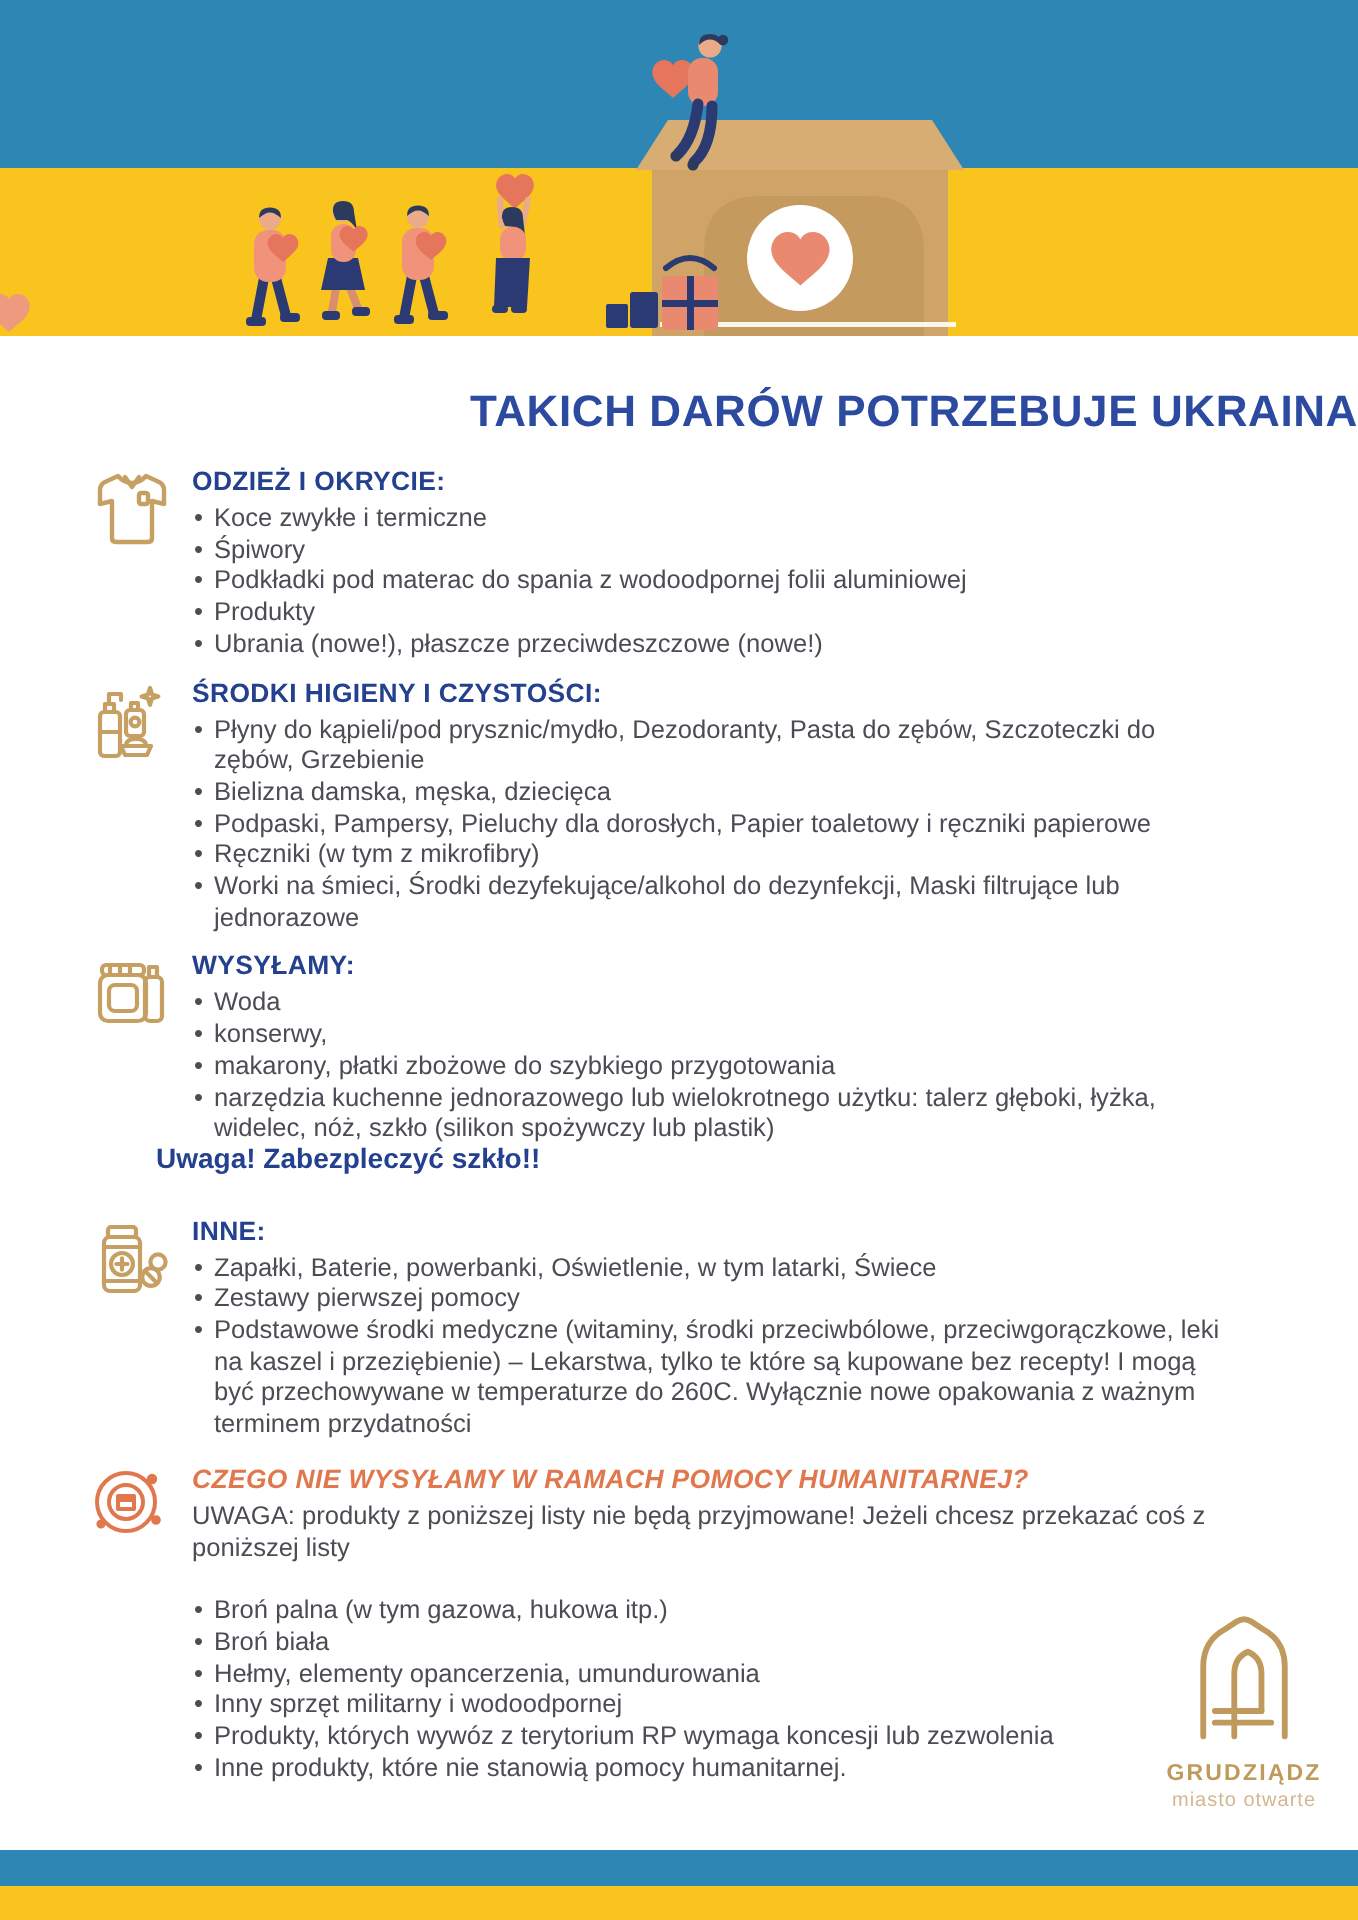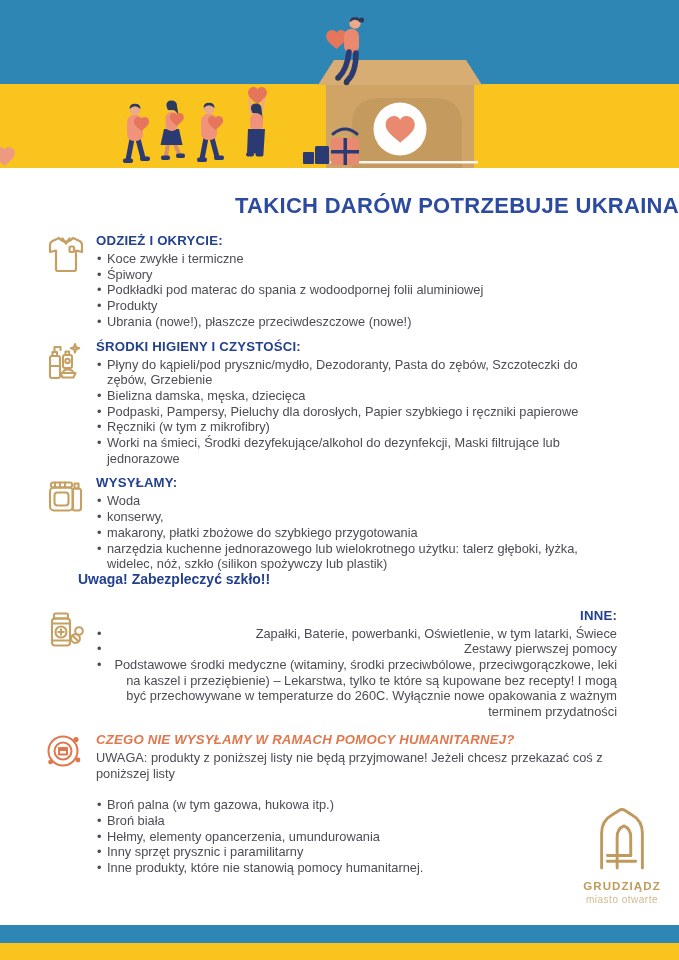--- a/index.html
+++ b/index.html
@@ -163,21 +163,21 @@
           <path d="M31 5 L32 8.2 L35.2 9.2 L32 10.2 L31 13.4 L30 10.2 L26.8 9.2 L30 8.2 Z"></path>
           <path d="M19 34 Q19 30.5 24 30.5 Q29 30.5 29 34 Z"></path>
           <path d="M16.5 34 L31.5 34 L29.5 38.5 L18.5 38.5 Z"></path>
         </svg>
       </div>
       <div class="sec-body">
         <h3 class="sec-header">ŚRODKI HIGIENY I CZYSTOŚCI:</h3>
         <ul class="items">
           <li>Płyny do kąpieli/pod prysznic/mydło, Dezodoranty, Pasta do zębów, Szczoteczki do zębów, Grzebienie</li>
           <li>Bielizna damska, męska, dziecięca</li>
-          <li>Podpaski, Pampersy, Pieluchy dla dorosłych, Papier szybkiego i ręczniki papierowe</li>
+          <li>Podpaski, Pampersy, Pieluchy dla dorosłych, Papier toaletowy i ręczniki papierowe</li>
           <li>Ręczniki (w tym z mikrofibry)</li>
           <li>Worki na śmieci, Środki dezyfekujące/alkohol do dezynfekcji, Maski filtrujące lub jednorazowe</li>
         </ul>
       </div>
     </div>
 
     <div class="section">
       <div class="icon-col">
         <svg width="44" height="44" viewBox="0 0 44 44" fill="none" stroke="#c6a063" stroke-width="2.1" stroke-linejoin="round" stroke-linecap="round">
           <rect x="30.5" y="8.5" width="4" height="5"></rect>
@@ -193,21 +193,21 @@
         <ul class="items">
           <li>Woda</li>
           <li>konserwy,</li>
           <li>makarony, płatki zbożowe do szybkiego przygotowania</li>
           <li>narzędzia kuchenne jednorazowego lub wielokrotnego użytku: talerz głęboki, łyżka, widelec, nóż, szkło (silikon spożywczy lub plastik)</li>
         </ul>
         <div class="note">Uwaga! Zabezpleczyć szkło!!</div>
       </div>
     </div>
 
-    <div class="section" style="margin-top:20px;text-align:right;">
+    <div class="section" style="margin-top:20px;">
       <div class="icon-col">
         <svg width="44" height="44" viewBox="0 0 44 44" fill="none" stroke="#c6a063" stroke-width="2.1" stroke-linejoin="round" stroke-linecap="round">
           <rect x="10" y="5.5" width="14" height="5" rx="1.5"></rect>
           <rect x="8" y="10.5" width="18" height="27" rx="3"></rect>
           <path d="M8 15.5 H26 M8 32.5 H26"></path>
           <circle cx="17" cy="24" r="5.5"></circle>
           <path d="M17 21.2 V26.8 M14.2 24 H19.8"></path>
           <circle cx="31.5" cy="30.5" r="4.4"></circle>
           <path d="M28.4 27.4 L34.6 33.6"></path>
           <circle cx="35" cy="23" r="3.8"></circle>
@@ -235,21 +235,22 @@
           <circle cx="6.5" cy="30" r="1.3" fill="#e0774d"></circle>
         </svg>
       </div>
       <div class="sec-body">
         <h3 class="sec-header orange">CZEGO NIE WYSYŁAMY W RAMACH POMOCY HUMANITARNEJ?</h3>
         <p class="intro">UWAGA: produkty z poniższej listy nie będą przyjmowane! Jeżeli chcesz przekazać coś z poniższej listy</p>
         <ul class="items">
           <li>Broń palna (w tym gazowa, hukowa itp.)</li>
           <li>Broń biała</li>
           <li>Hełmy, elementy opancerzenia, umundurowania</li>
-          <li>Inny sprzęt prysznic i paramilitarny</li>
+          <li>Inny sprzęt militarny i wodoodpornej</li>
+          <li>Produkty, których wywóz z terytorium RP wymaga koncesji lub zezwolenia</li>
           <li>Inne produkty, które nie stanowią pomocy humanitarnej.</li>
         </ul>
       </div>
     </div>
 
   </div>
 
   <div class="logo">
     <svg width="68" height="66" viewBox="0 0 70 68" fill="none" stroke="#bf9a5c" stroke-width="3" stroke-linejoin="round" stroke-linecap="round">
       <path d="M14 64 V28 Q14 15 25 9 L31.5 4.8 Q35 2.6 38.5 4.8 L45 9 Q56 15 56 28 V64"></path>

